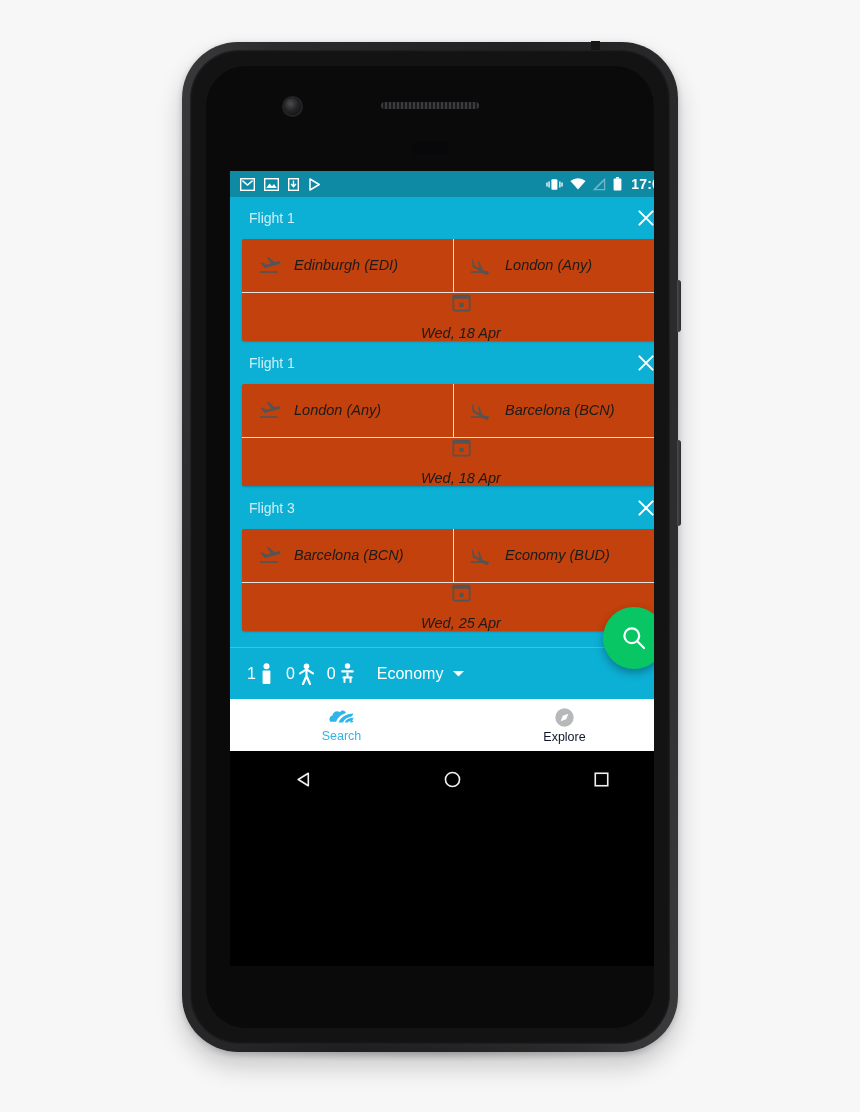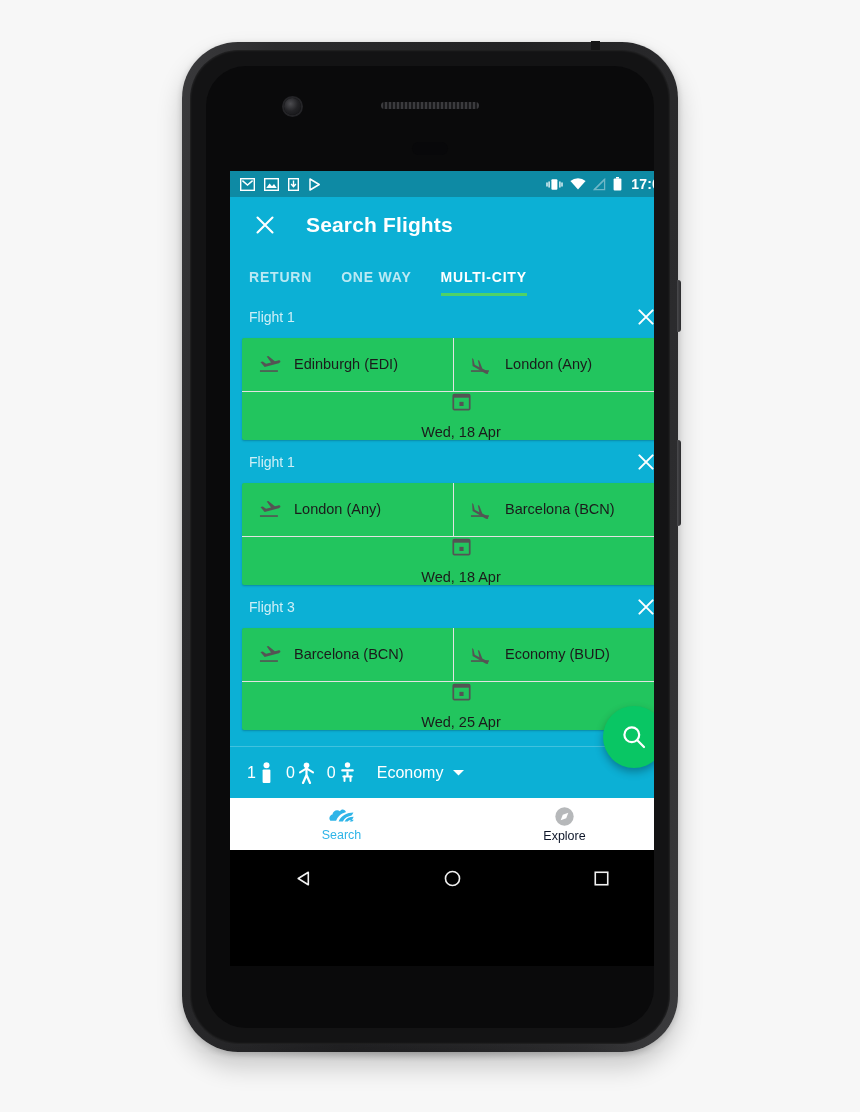--- a/index.html
+++ b/index.html
@@ -112,23 +112,24 @@
     height: 42px; display: flex; align-items: center;
     padding: 0 16px 0 19px;
   }
   .flight-label { color: rgba(255,255,255,.80); font-size: 14px; }
   .flight-remove {
     margin-left: auto; width: 28px; height: 28px;
     display: flex; align-items: center; justify-content: center; cursor: pointer;
   }
 
   .flight-card {
-    margin: 0 12px; background: #22c55e; border-radius: 2px;
+    margin: 0 12px; background: #c2410c; border-radius: 2px;
     box-shadow: 0 1px 2px rgba(0,0,0,.22);
     overflow: hidden;
+    font-style: italic;
   }
   .route-row { display: flex; height: 53px; }
   .route-cell {
     flex: 1; display: flex; align-items: center; gap: 13px;
     padding-left: 16px; cursor: pointer; min-width: 0;
   }
   .route-cell + .route-cell { border-left: 1px solid #e3e3e3; padding-left: 15px; }
   .route-text { font-size: 14.5px; color: #1b1b1b; line-height: 1.25; }
   .date-row {
     display: flex; align-items: center; gap: 13px;
@@ -230,35 +231,20 @@
               <path d="M1.2 11.8 L11.8 1.2" stroke="#6fb7c7" stroke-width="1.4"></path>
             </svg>
             <svg class="sicon" width="9" height="14" viewBox="0 0 9 14">
               <rect x="3" y="0" width="3" height="1.6" fill="#fff"></rect>
               <rect x="0.6" y="1.6" width="7.8" height="11.8" rx="1" fill="#fff"></rect>
             </svg>
             <span id="status-clock">17:09</span>
           </div>
         </div>
 
-        <div id="app-bar">
-          <div id="app-bar-top">
-            <div id="close-button">
-              <svg width="20" height="20" viewBox="0 0 20 20">
-                <path d="M2.5 2.5 L17.5 17.5 M17.5 2.5 L2.5 17.5" stroke="#fff" stroke-width="2.1" stroke-linecap="round"></path>
-              </svg>
-            </div>
-            <div id="app-title">Search Flights</div>
-          </div>
-          <div id="tab-bar">
-            <div class="tab">RETURN</div>
-            <div class="tab">ONE WAY</div>
-            <div class="tab active">MULTI-CITY</div>
-          </div>
-        </div>
 
         <div id="app-body">
 
           <div class="flight-group">
             <div class="flight-head">
               <span class="flight-label">Flight 1</span>
               <div class="flight-remove">
                 <svg width="18" height="18" viewBox="0 0 18 18">
                   <path d="M2.4 2.4 L15.6 15.6 M15.6 2.4 L2.4 15.6" stroke="#fff" stroke-width="2" stroke-linecap="round"></path>
                 </svg>

